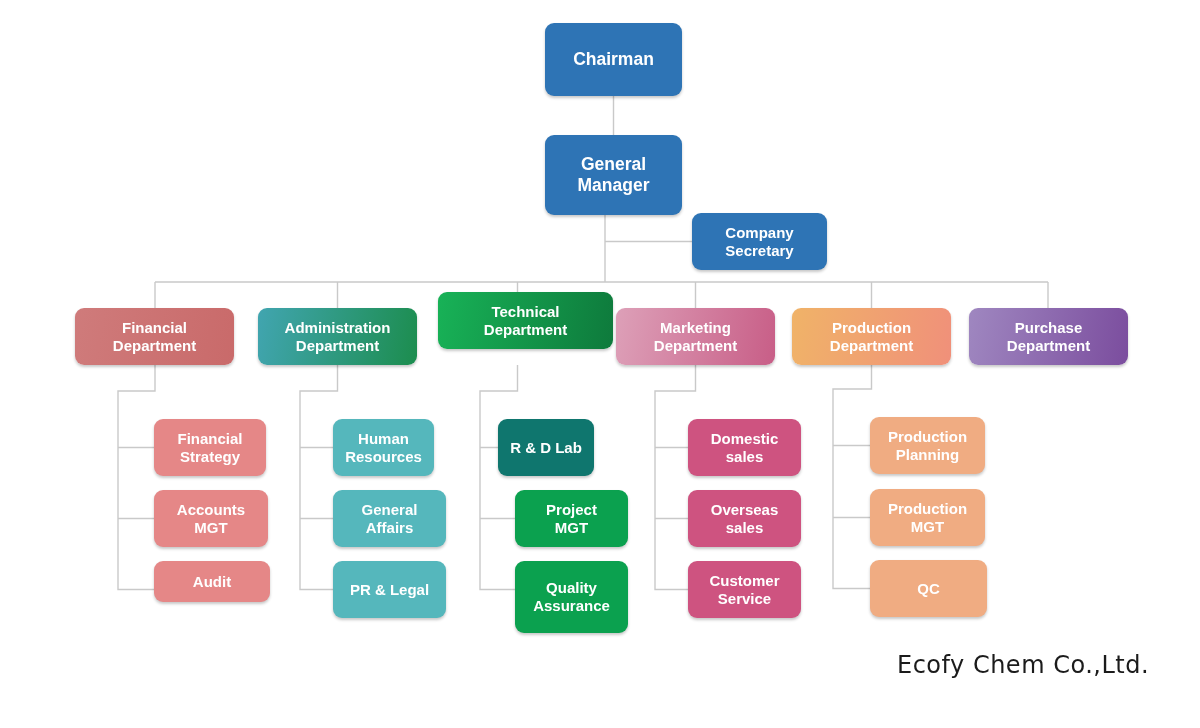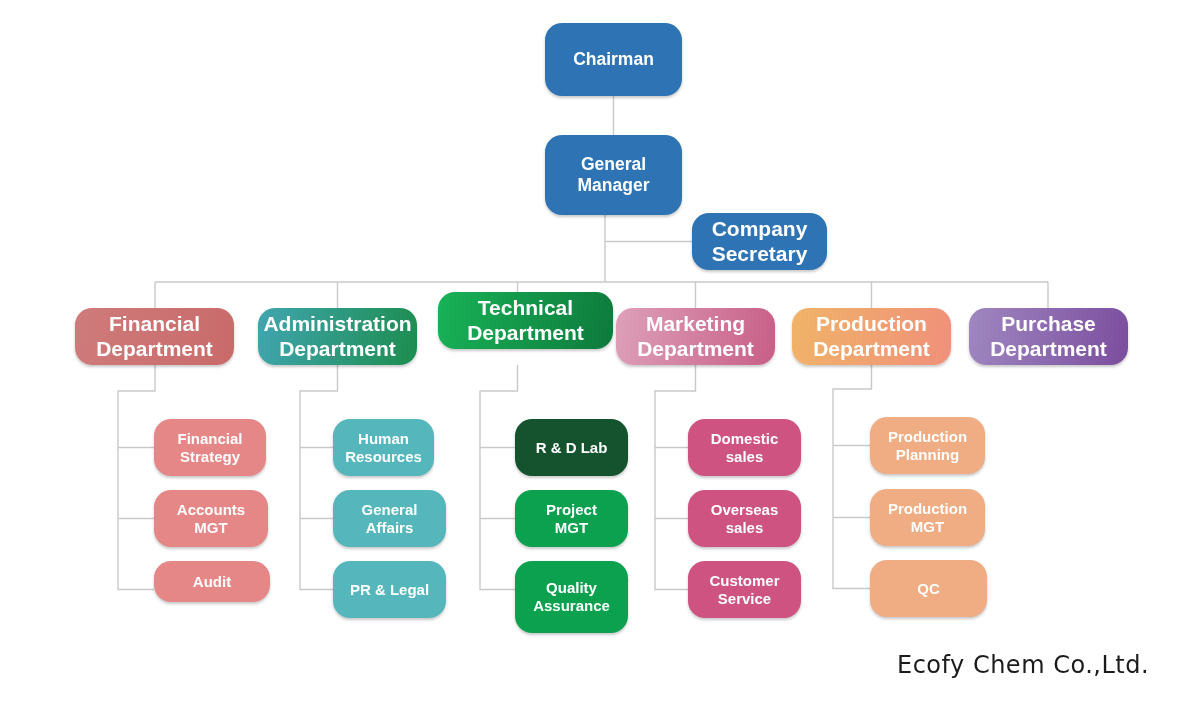--- a/index.html
+++ b/index.html
@@ -28,29 +28,29 @@
   }
   .node {
     position: absolute;
     box-sizing: border-box;
     display: flex;
     align-items: center;
     justify-content: center;
     text-align: center;
     color: #ffffff;
     font-weight: bold;
-    border-radius: 17px;
+    border-radius: 9px;
     box-shadow: 0 2px 3px rgba(0,0,0,0.22);
     line-height: 1.18;
     padding: 2px 4px;
     white-space: pre-line;
     z-index: 2;
   }
   .lvl-top   { font-size: 17.5px; }
-  .lvl-dept  { font-size: 21px; }
+  .lvl-dept  { font-size: 15px; }
   .lvl-sub   { font-size: 15px; }
   #footer {
     position: absolute;
     color: #1b1b1b;
     font-family: "DejaVu Sans", sans-serif;
     font-size: 24px;
     font-weight: 400;
     letter-spacing: 0.5px;
     white-space: nowrap;
     z-index: 3;
@@ -110,21 +110,21 @@
       <div class="node lvl-sub" style="left: 154px; top: 419px; width: 112px; height: 57px; background: rgb(229, 135, 135);"><span>Financial
 Strategy</span></div>
       <div class="node lvl-sub" style="left: 154px; top: 490px; width: 114px; height: 57px; background: rgb(229, 135, 135);"><span>Accounts
 MGT</span></div>
       <div class="node lvl-sub" style="left: 154px; top: 561px; width: 116px; height: 41px; background: rgb(229, 135, 135);"><span>Audit</span></div>
       <div class="node lvl-sub" style="left: 333px; top: 419px; width: 101px; height: 57px; background: rgb(85, 183, 188);"><span>Human
 Resources</span></div>
       <div class="node lvl-sub" style="left: 333px; top: 490px; width: 113px; height: 57px; background: rgb(85, 183, 188);"><span>General
 Affairs</span></div>
       <div class="node lvl-sub" style="left: 333px; top: 561px; width: 113px; height: 57px; background: rgb(85, 183, 188);"><span>PR &amp; Legal</span></div>
-      <div class="node lvl-sub" style="left: 515px; top: 419px; width: 113px; height: 57px; background: #14532d;"><span>R &amp; D Lab</span></div>
+      <div class="node lvl-sub" style="left: 498px; top: 419px; width: 96px; height: 57px; background: #0f766e;"><span>R &amp; D Lab</span></div>
       <div class="node lvl-sub" style="left: 515px; top: 490px; width: 113px; height: 57px; background: rgb(11, 161, 79);"><span>Project
 MGT</span></div>
       <div class="node lvl-sub" style="left: 515px; top: 561px; width: 113px; height: 72px; background: rgb(11, 161, 79);"><span>Quality
 Assurance</span></div>
       <div class="node lvl-sub" style="left: 688px; top: 419px; width: 113px; height: 57px; background: rgb(206, 83, 128);"><span>Domestic
 sales</span></div>
       <div class="node lvl-sub" style="left: 688px; top: 490px; width: 113px; height: 57px; background: rgb(206, 83, 128);"><span>Overseas
 sales</span></div>
       <div class="node lvl-sub" style="left: 688px; top: 561px; width: 113px; height: 57px; background: rgb(206, 83, 128);"><span>Customer
 Service</span></div>

